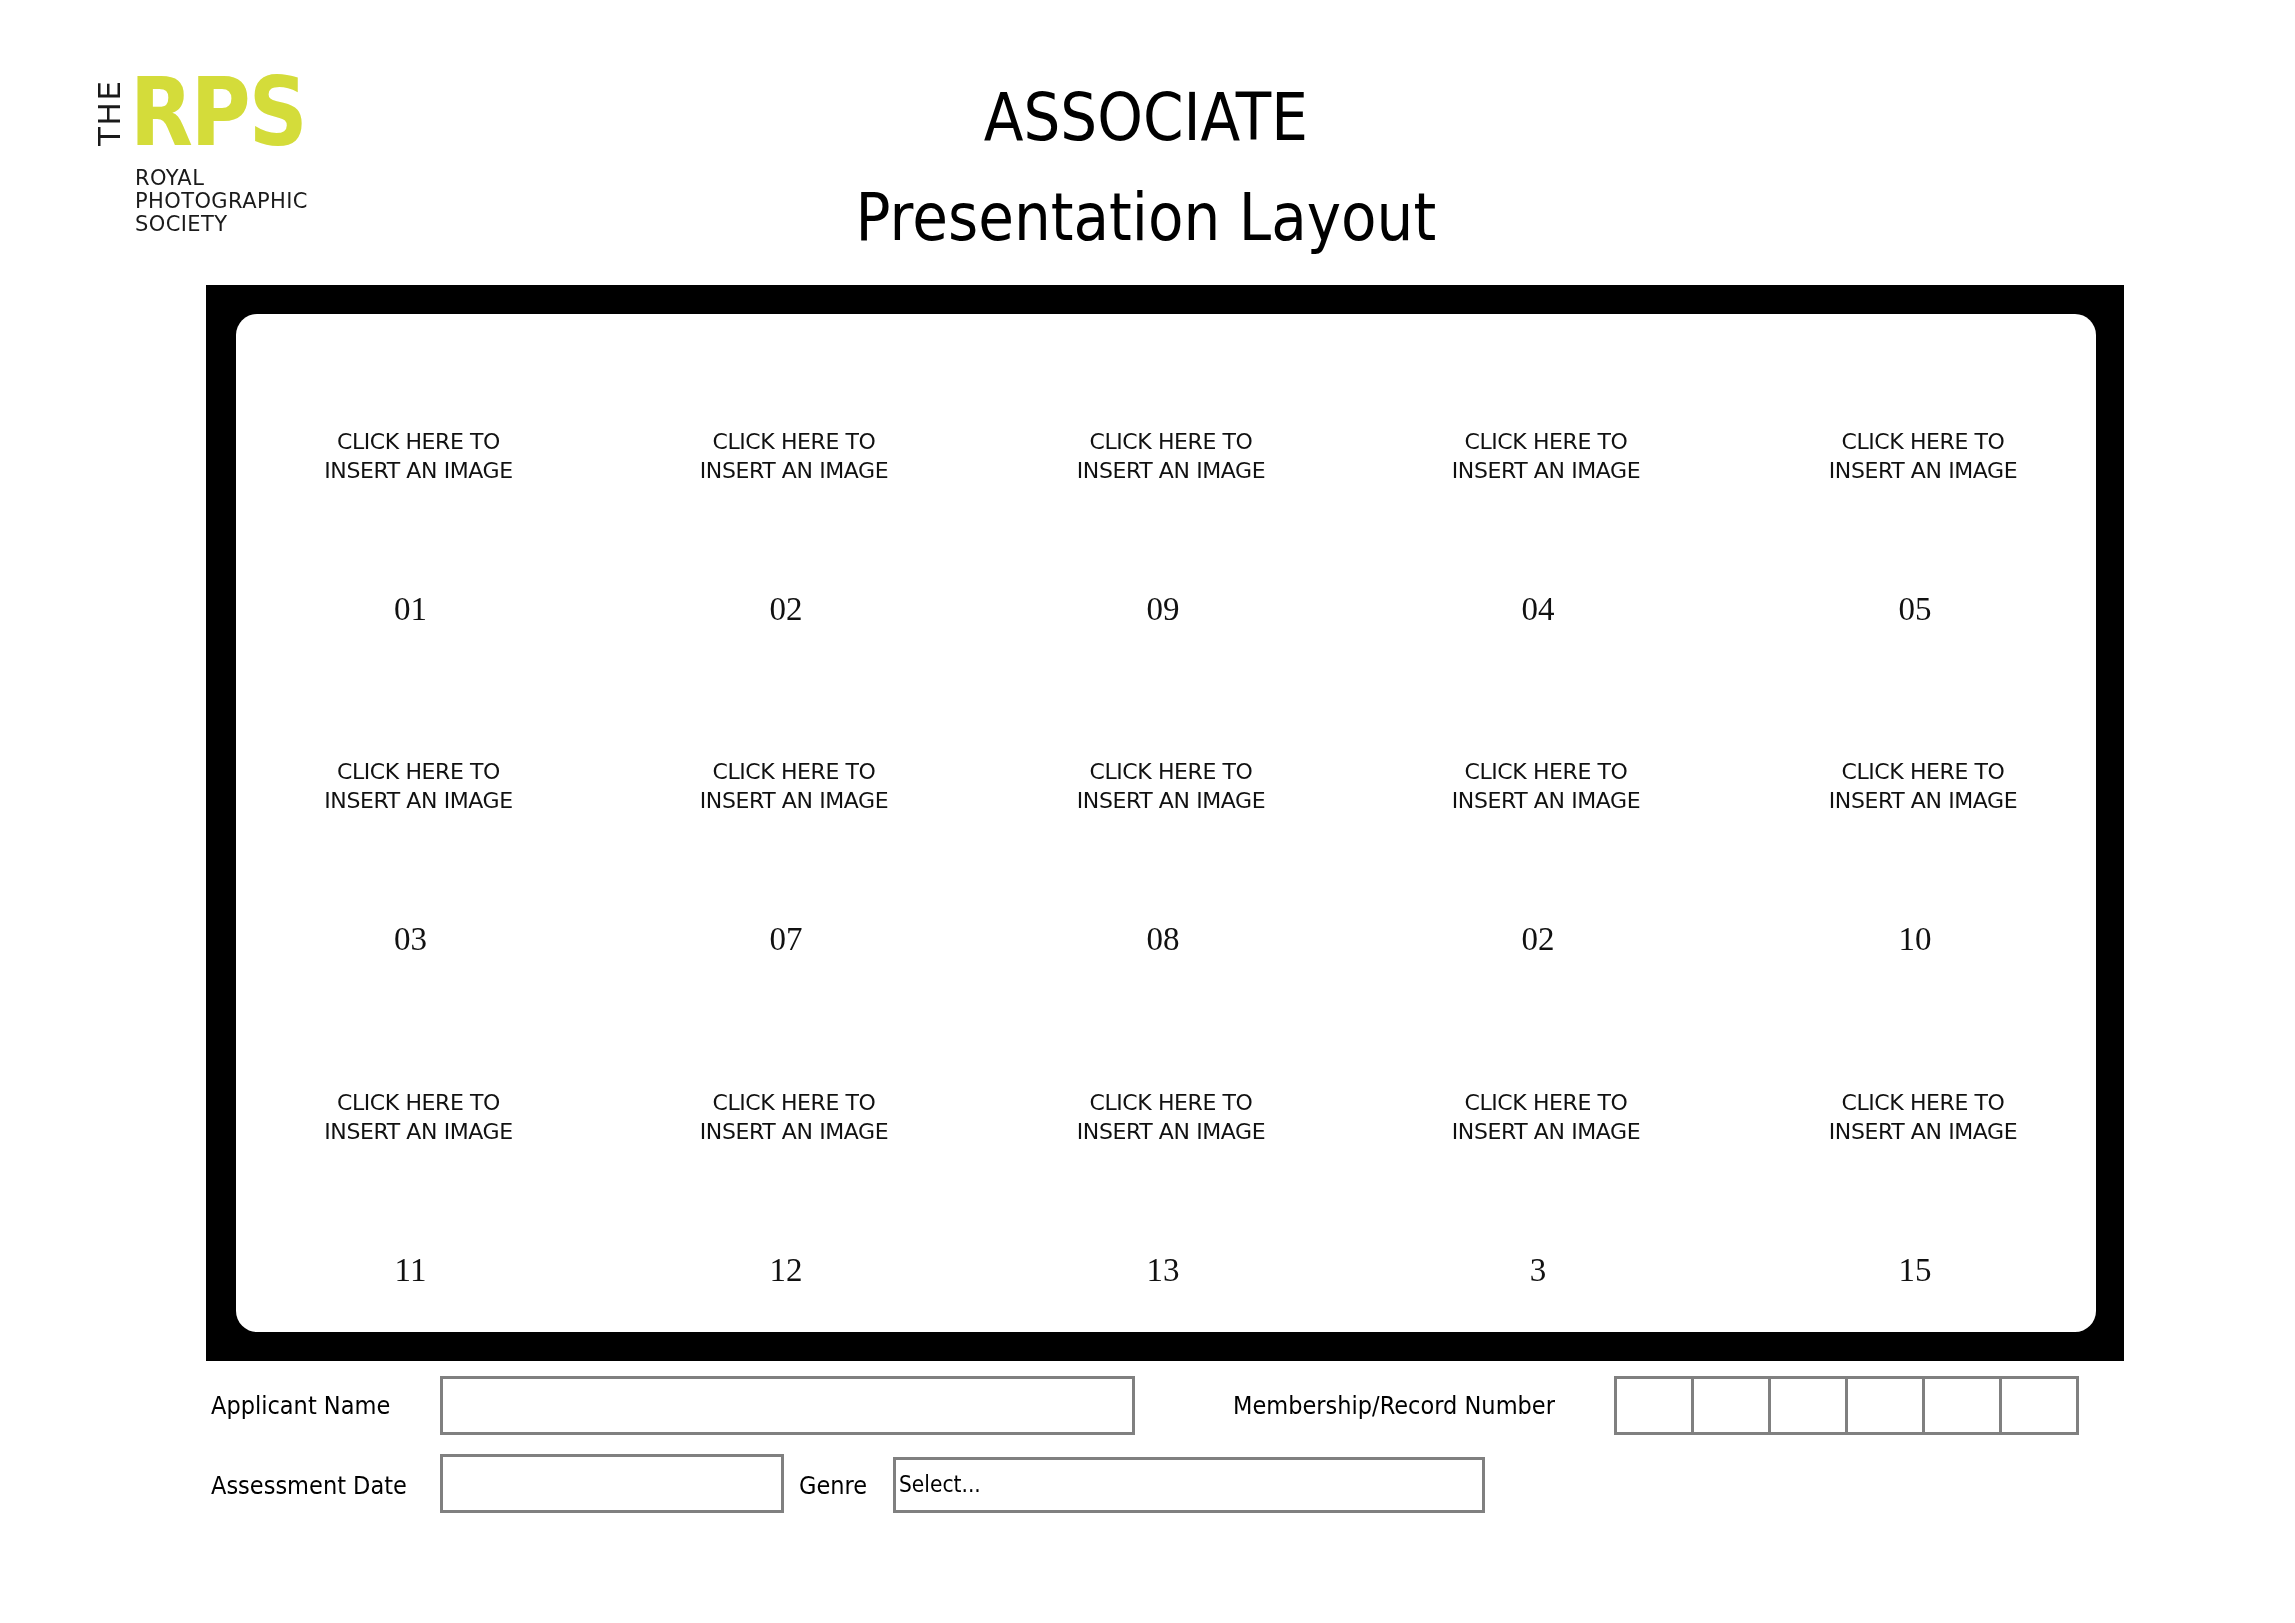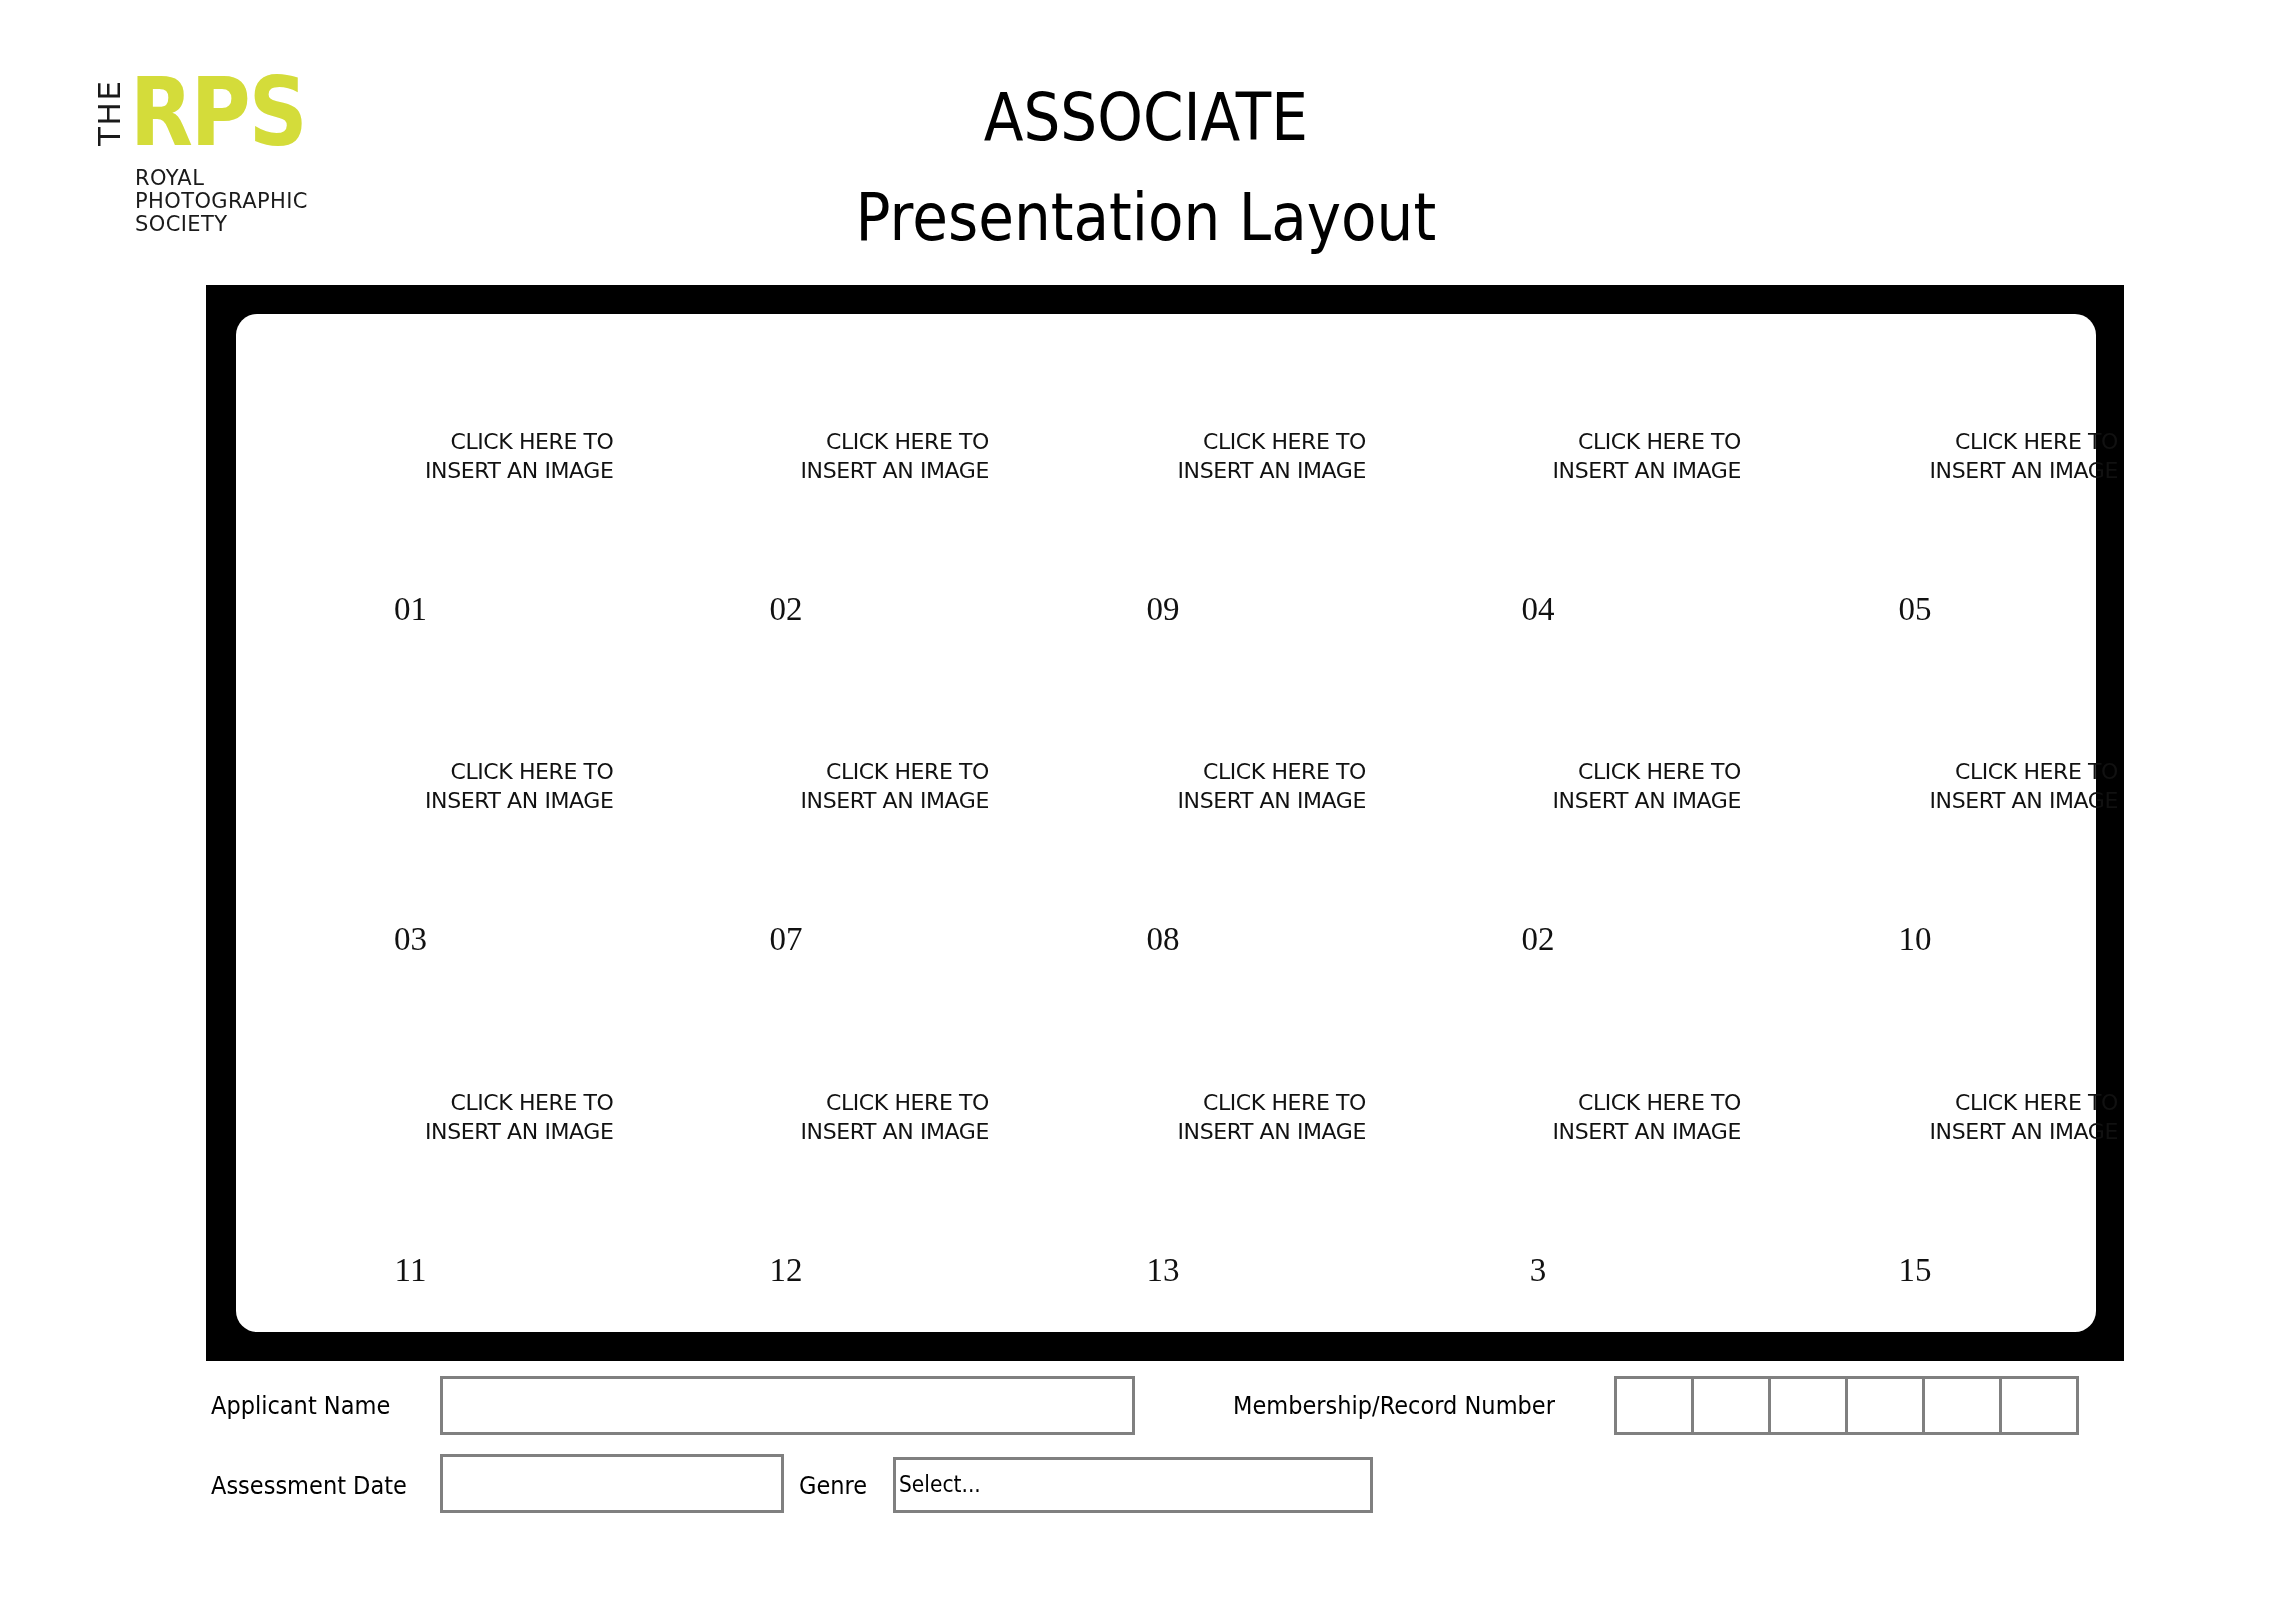--- a/index.html
+++ b/index.html
@@ -44,21 +44,21 @@
     background: #000000;
   }
   .panel {
     position: absolute; left: 30px; top: 29px; width: 1860px; height: 1018px;
     background: #ffffff; border-radius: 21px;
   }
   .cell {
     position: absolute; width: 370px; height: 322px; cursor: pointer;
   }
   .cell-prompt {
-    position: absolute; left: 18px; top: 0; width: 370px; text-align: right;
+    position: absolute; left: 8px; top: 0; width: 370px; text-align: center;
     font-family: "DejaVu Sans", sans-serif; font-size: 22px; line-height: 29px;
     letter-spacing: -0.4px; color: #111111; white-space: nowrap;
   }
   .cell-prompt div { display: block; }
   .cell-number {
     position: absolute; left: 0; top: 165px; width: 370px; text-align: center;
     font-family: Liberation Serif, serif; font-size: 33px; line-height: 35px;
     color: #111111;
   }
 
@@ -226,16 +226,16 @@
   <div class="digit-box"></div>
   <div class="digit-box"></div>
   <div class="digit-box"></div>
   <div class="digit-box"></div>
 </div>
 
 <div class="form-label" style="left:211px;top:1471px;">Assessment Date</div>
 <input class="field" type="text" style="left: 440px; top: 1454px; width: 344px; height: 59px;" value="">
 
 <div class="form-label" style="left:799px;top:1471px;">Genre</div>
-<div class="select-field" style="left:893px;top:1457px;width:480px;height:56px;">
+<div class="select-field" style="left:893px;top:1457px;width:592px;height:56px;">
   <span class="select-value">Select...</span>
 </div>
 
 
 </body></html>

